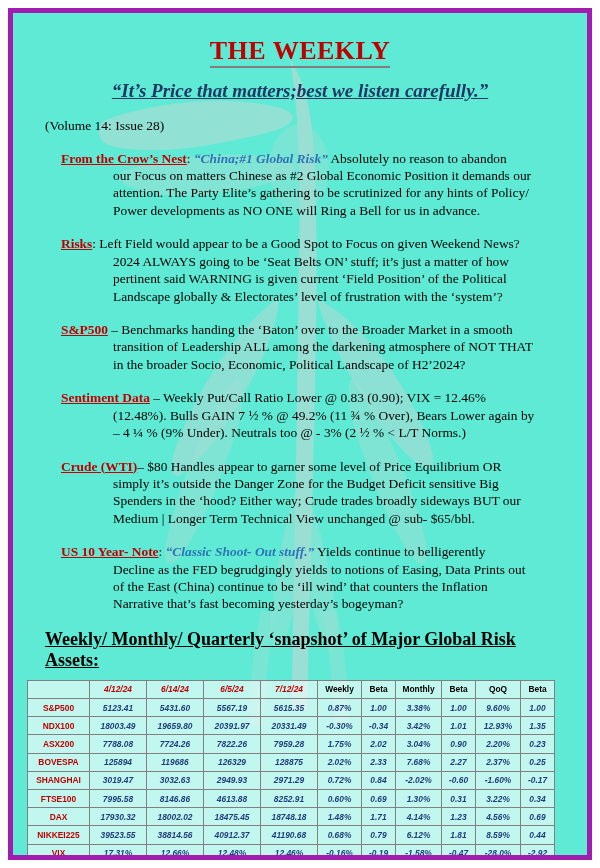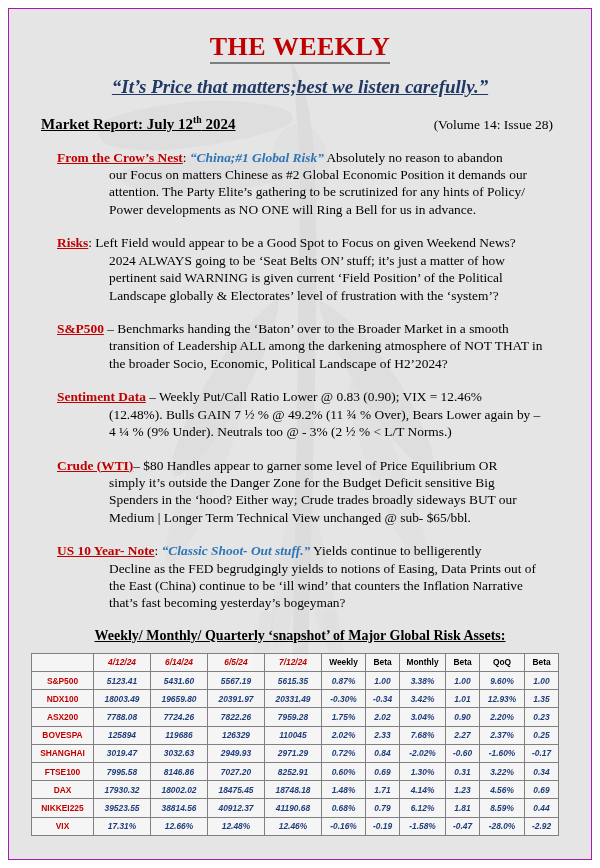--- a/index.html
+++ b/index.html
@@ -19,22 +19,22 @@
   
   .page {
     position: absolute;
     left: 8px;
     top: 8px;
     right: 8px;
     bottom: 8px;
     width: 584px;
     height: 852px;
     box-sizing: border-box;
-    border: 1px solid #a21caf;
-    background: #e5e5e5;
+    border: 5px solid #a21caf;
+    background: #5eead4;
     overflow: hidden;
   }
 
   
   .watermark {
     position: absolute;
     left: 50%;
     top: 46%;
     transform: translate(-50%, -50%);
     width: 430px;
@@ -117,23 +117,22 @@
   }
   .body-ind {
     display: block;
     padding-left: 52px;
     margin-top: 0px;
   }
 
   .snapshot-head {
     margin-top: 16px;
     font-weight: bold;
-    font-size: 14px;
+    font-size: 18px;
     text-decoration: underline;
-    text-align: center;
   }
 
   
   .tablewrap {
     margin-top: 9px;
     display: flex;
     justify-content: flex-end;
   }
   table.grid {
     border-collapse: collapse;
@@ -204,21 +203,20 @@
     </g>
   </svg>
 
   <div class="content">
 
     <div class="title"><span>THE WEEKLY</span></div>
 
     <div class="subtitle"><span>“It’s Price that matters;best we listen carefully.”</span></div>
 
     <div class="reportline">
-      <div class="report-label"><span>Market Report: July 12</span><sup>th</sup><span> 2024</span></div>
       <div class="volume">(Volume 14: Issue 28)</div>
     </div>
 
     <div class="section">
       <p><span class="sec-head">From the Crow’s Nest</span><span>: </span><span class="quote">“China;#1 Global Risk”</span><span> Absolutely no reason to abandon</span><span class="body-ind">our Focus on matters Chinese as #2 Global Economic Position it demands our attention. The Party Elite’s gathering to be scrutinized for any hints of Policy/ Power developments as NO ONE will Ring a Bell for us in advance.</span></p>
     </div>
 
     <div class="section">
       <p><span class="sec-head">Risks</span><span>: </span><span class="quote"></span><span>Left Field would appear to be a Good Spot to Focus on given Weekend News?</span><span class="body-ind">2024 ALWAYS going to be ‘Seat Belts ON’ stuff; it’s just a matter of how pertinent said WARNING is given current ‘Field Position’ of the Political Landscape globally &amp; Electorates’ level of frustration with the ‘system’?</span></p>
     </div>
@@ -309,21 +307,21 @@
             <td class="num">3.04%</td>
             <td class="num">0.90</td>
             <td class="num">2.20%</td>
             <td class="num">0.23</td>
           </tr>
           <tr>
             <td class="rowlabel">BOVESPA</td>
             <td class="num">125894</td>
             <td class="num">119686</td>
             <td class="num">126329</td>
-            <td class="num">110045</td>
+            <td class="num">128875</td>
             <td class="num">2.02%</td>
             <td class="num">2.33</td>
             <td class="num">7.68%</td>
             <td class="num">2.27</td>
             <td class="num">2.37%</td>
             <td class="num">0.25</td>
           </tr>
           <tr>
             <td class="rowlabel">SHANGHAI</td>
             <td class="num">3019.47</td>
@@ -334,21 +332,21 @@
             <td class="num">0.84</td>
             <td class="num">-2.02%</td>
             <td class="num">-0.60</td>
             <td class="num">-1.60%</td>
             <td class="num">-0.17</td>
           </tr>
           <tr>
             <td class="rowlabel">FTSE100</td>
             <td class="num">7995.58</td>
             <td class="num">8146.86</td>
-            <td class="num">7027.20</td>
+            <td class="num">4613.88</td>
             <td class="num">8252.91</td>
             <td class="num">0.60%</td>
             <td class="num">0.69</td>
             <td class="num">1.30%</td>
             <td class="num">0.31</td>
             <td class="num">3.22%</td>
             <td class="num">0.34</td>
           </tr>
           <tr>
             <td class="rowlabel">DAX</td>

